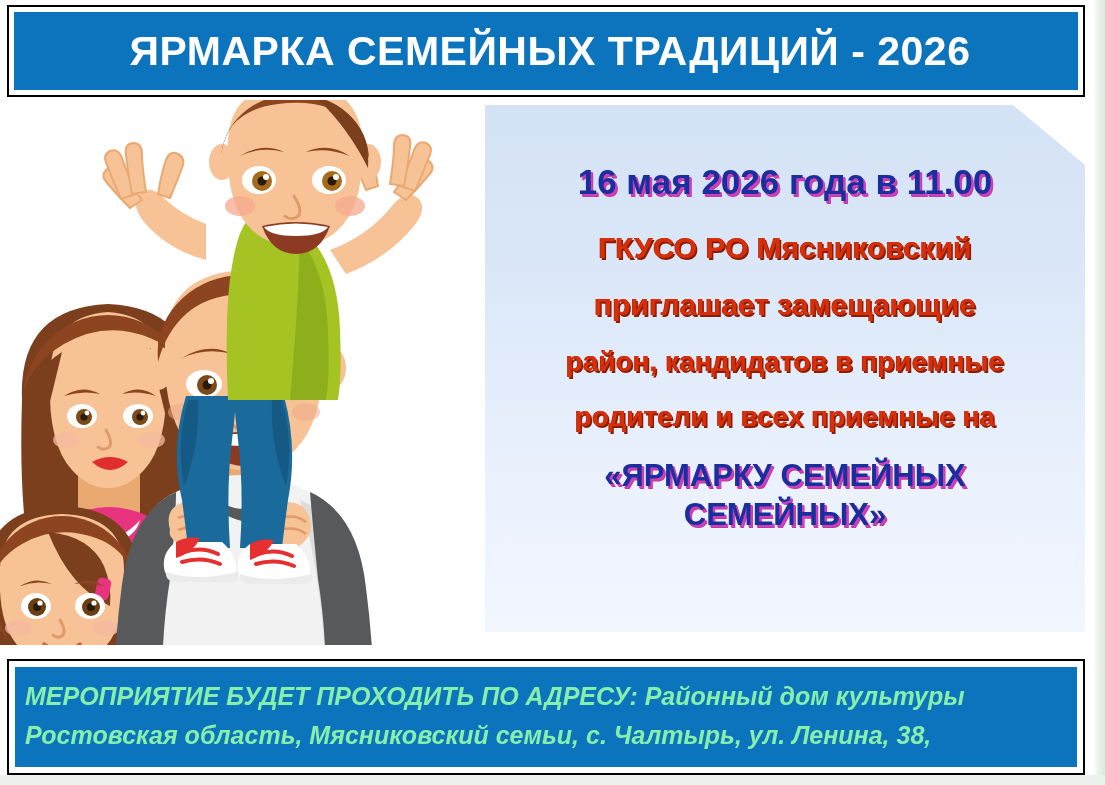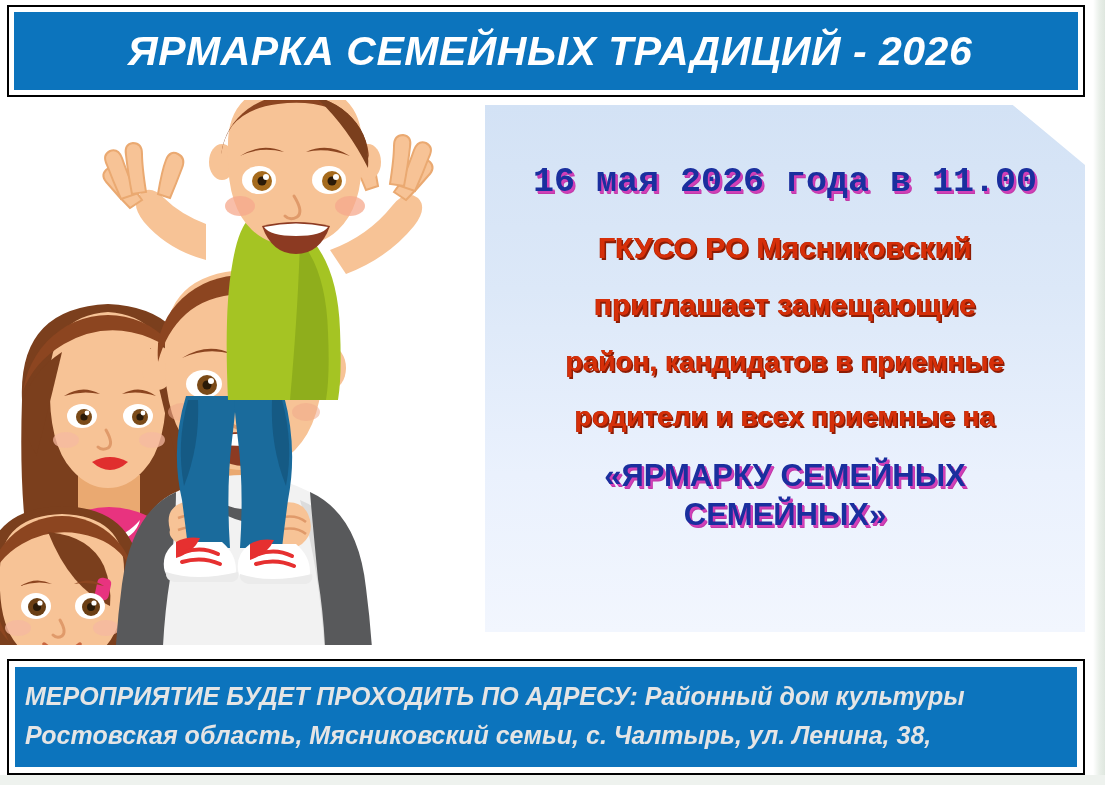--- a/index.html
+++ b/index.html
@@ -53,21 +53,20 @@
     display: flex;
     align-items: center;
     justify-content: center;
     box-sizing: border-box;
   }
   .title-text {
     color: #ffffff;
     font-family: "Liberation Sans", sans-serif;
     font-size: 41px;
     font-weight: bold;
-    font-style: italic;
     letter-spacing: 0.5px;
     white-space: nowrap;
     text-align: center;
     line-height: 1;
     margin-left: 8px;
   }
 
   
   .info-panel {
     position: absolute;
@@ -90,21 +89,21 @@
   .info-inner {
     position: relative;
     z-index: 2;
     padding: 58px 22px 0 22px;
     text-align: center;
   }
   .line-date {
     font-size: 35px;
     font-weight: bold;
     color: #1a2f9e;
-    font-family: Liberation Mono, monospace;
+    font-family: Liberation Sans, sans-serif;
     text-shadow: 2px 2px 0 #d13fb8, 2.5px 2.5px 0 #c03aa8;
     margin-bottom: 30px;
     white-space: nowrap;
     line-height: 1.1;
   }
   .line-red {
     font-size: 30px;
     font-weight: bold;
     color: #d62f09;
     font-family: "Liberation Sans", sans-serif;
@@ -134,21 +133,21 @@
     box-sizing: border-box;
     padding: 6px;
   }
   .addr-fill {
     width: 100%; height: 100%;
     background: #0c74bd;
     box-sizing: border-box;
     padding: 10px 10px 0 10px;
   }
   .addr-line {
-    color: #e5e5e5;
+    color: #86efac;
     font-family: "Liberation Sans", sans-serif;
     font-size: 25px;
     font-weight: bold;
     font-style: italic;
     line-height: 1.55;
     white-space: nowrap;
   }
 
   
   .family-art {

